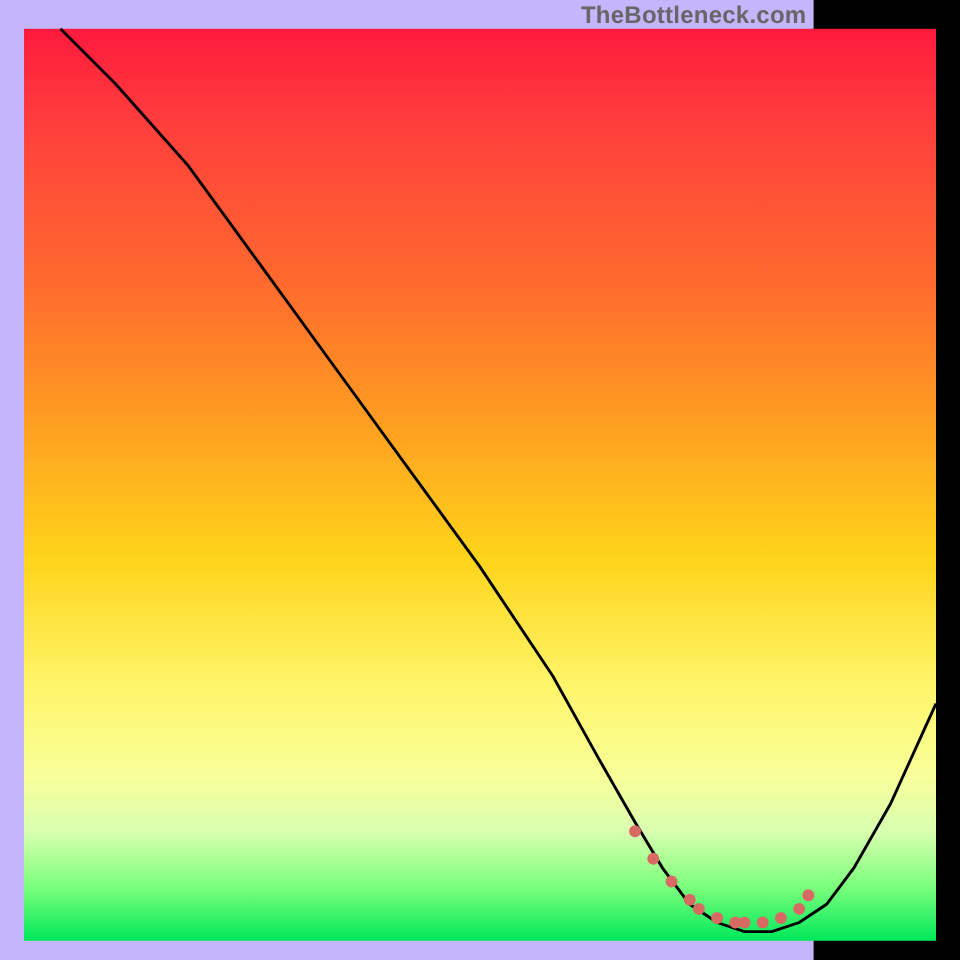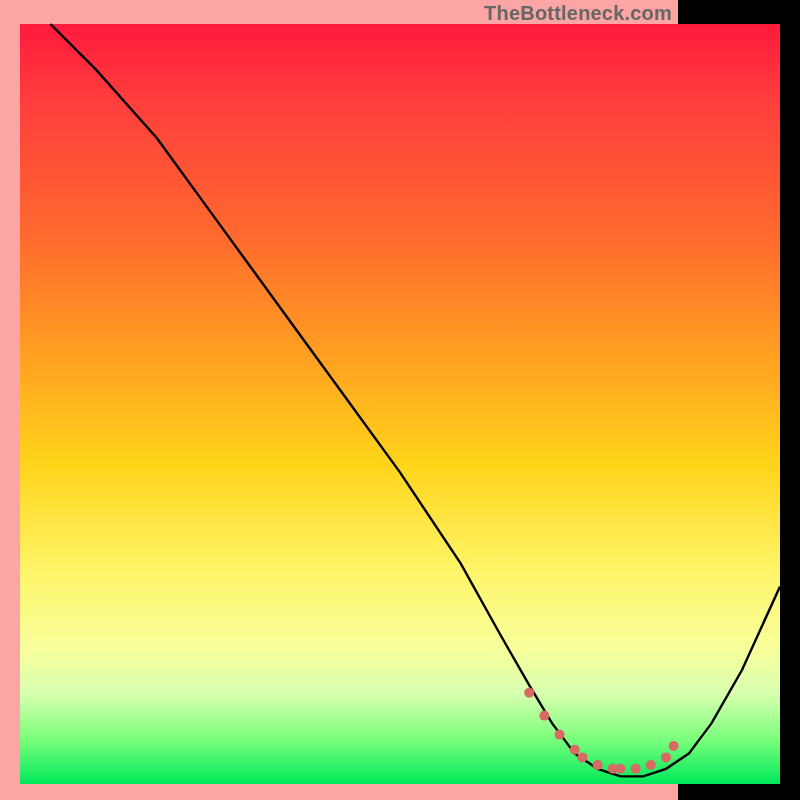--- a/index.html
+++ b/index.html
@@ -10,21 +10,21 @@
     background: #000;
     overflow: hidden;
     font-family: Arial, Helvetica, sans-serif;
   }
   .frame {
     position: absolute;
     left: 0;
     top: 0;
     width: 678px;
     height: 800px;
-    background: #fca5a5;
+    background: #c4b5fd;
   }
   .plot {
     position: absolute;
     left: 20px;
     top: 24px;
     width: 760px;
     height: 760px;
     
     background: linear-gradient(
       to bottom,

